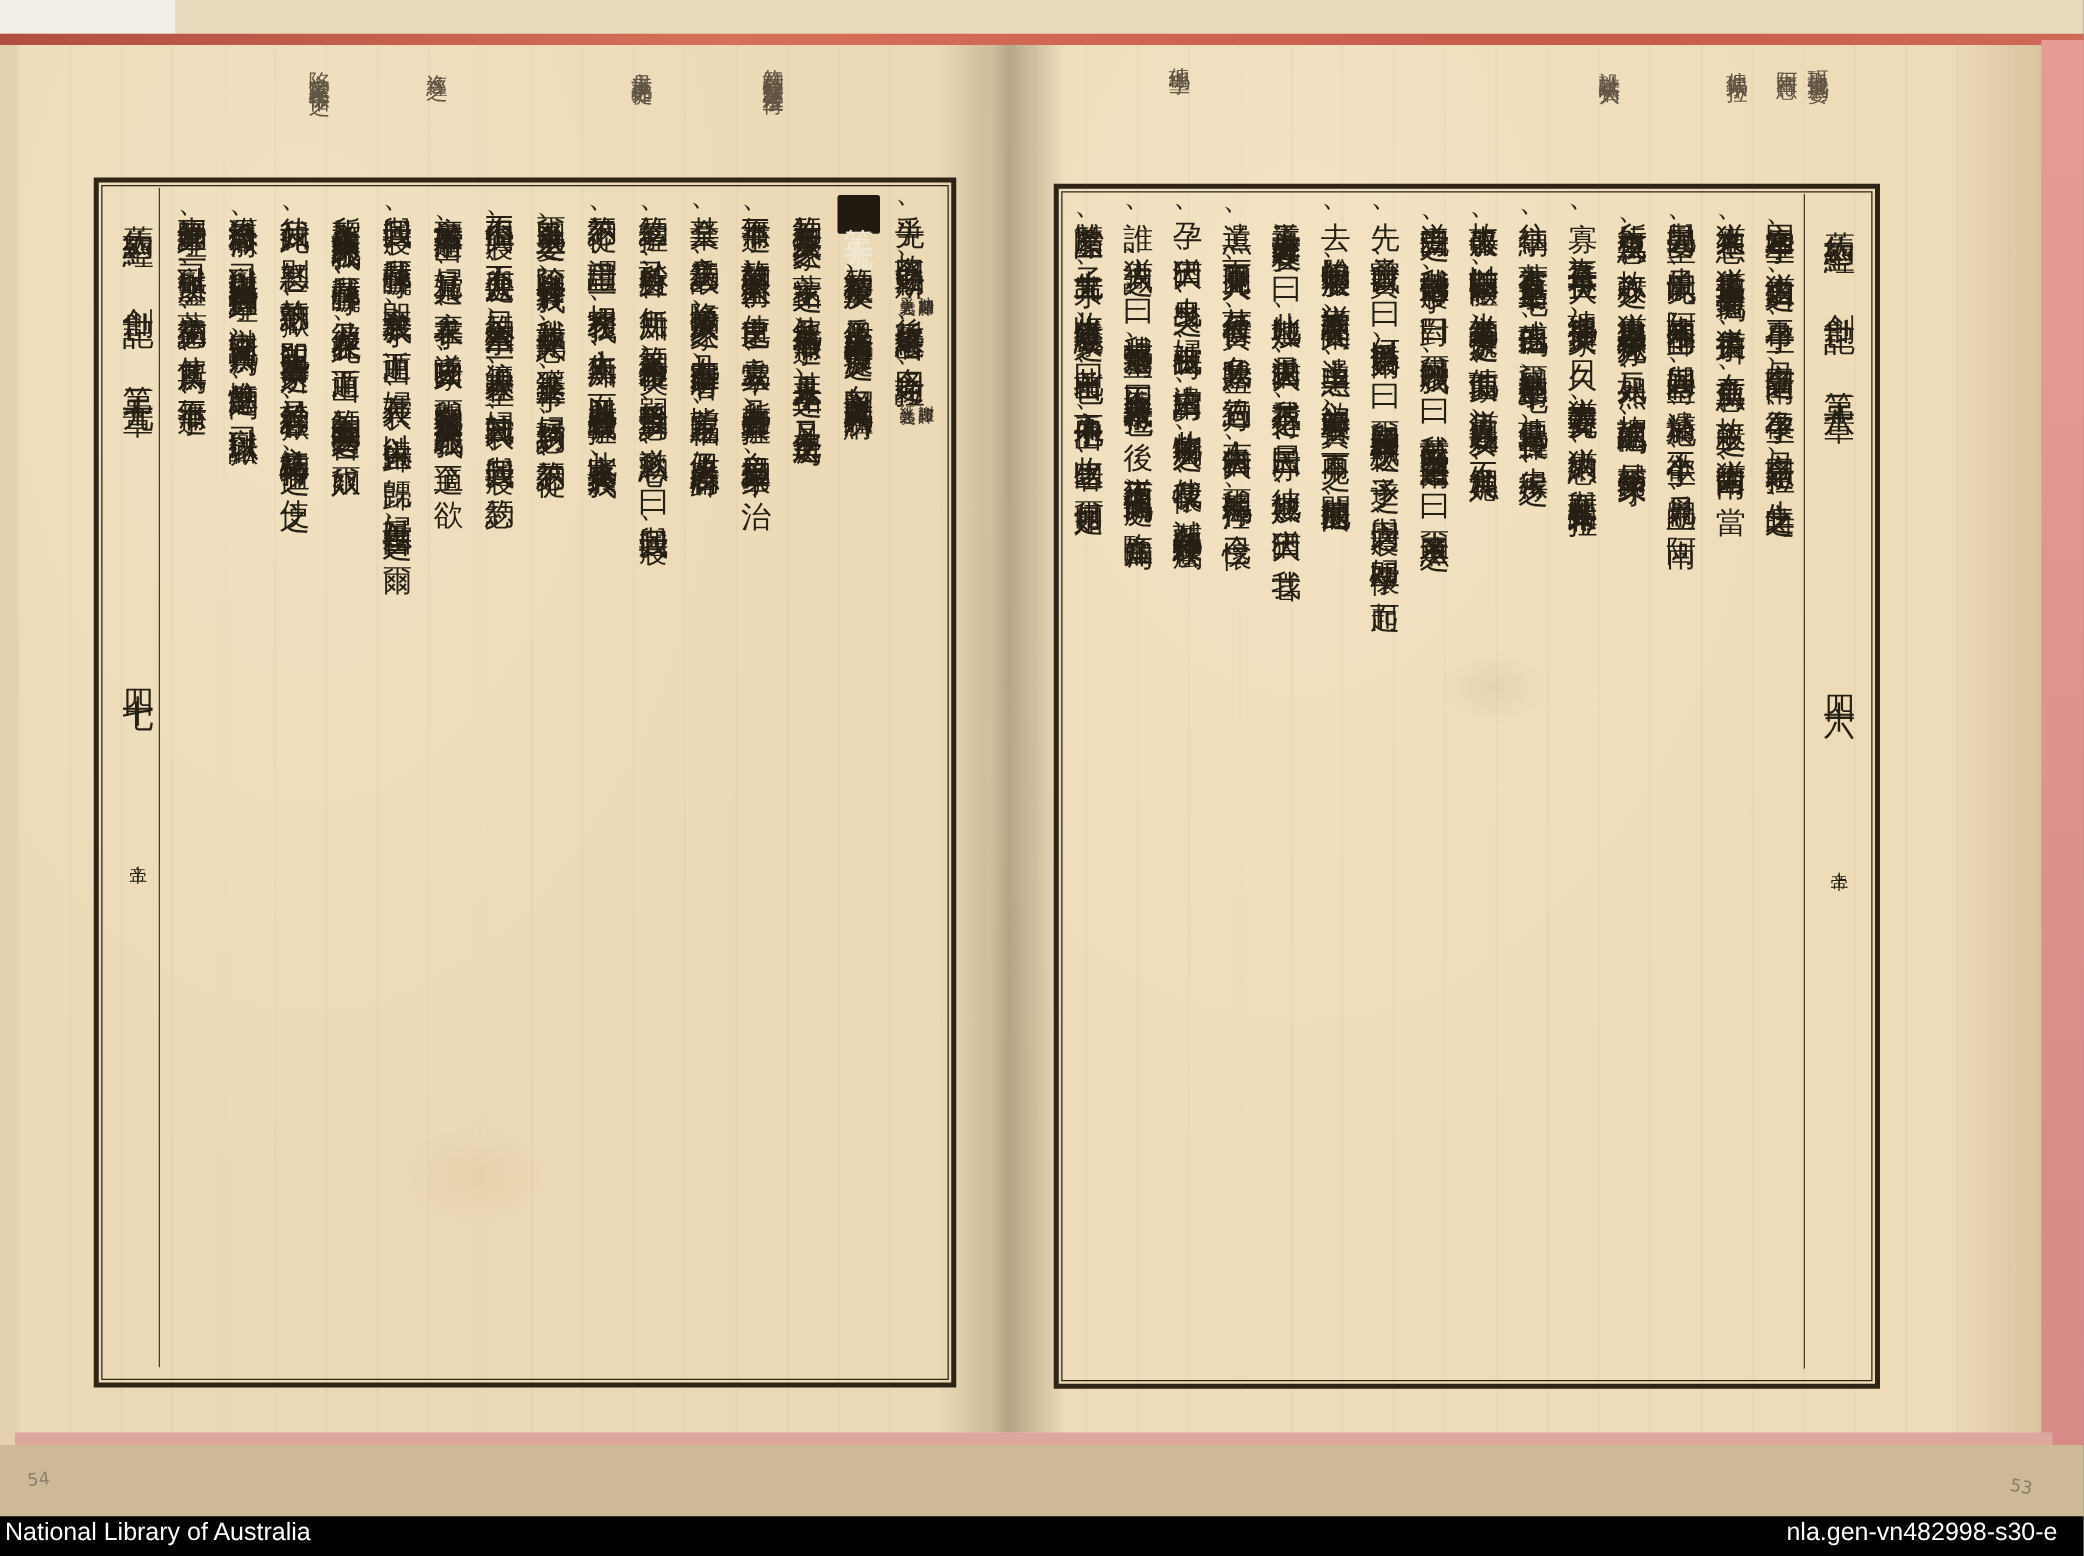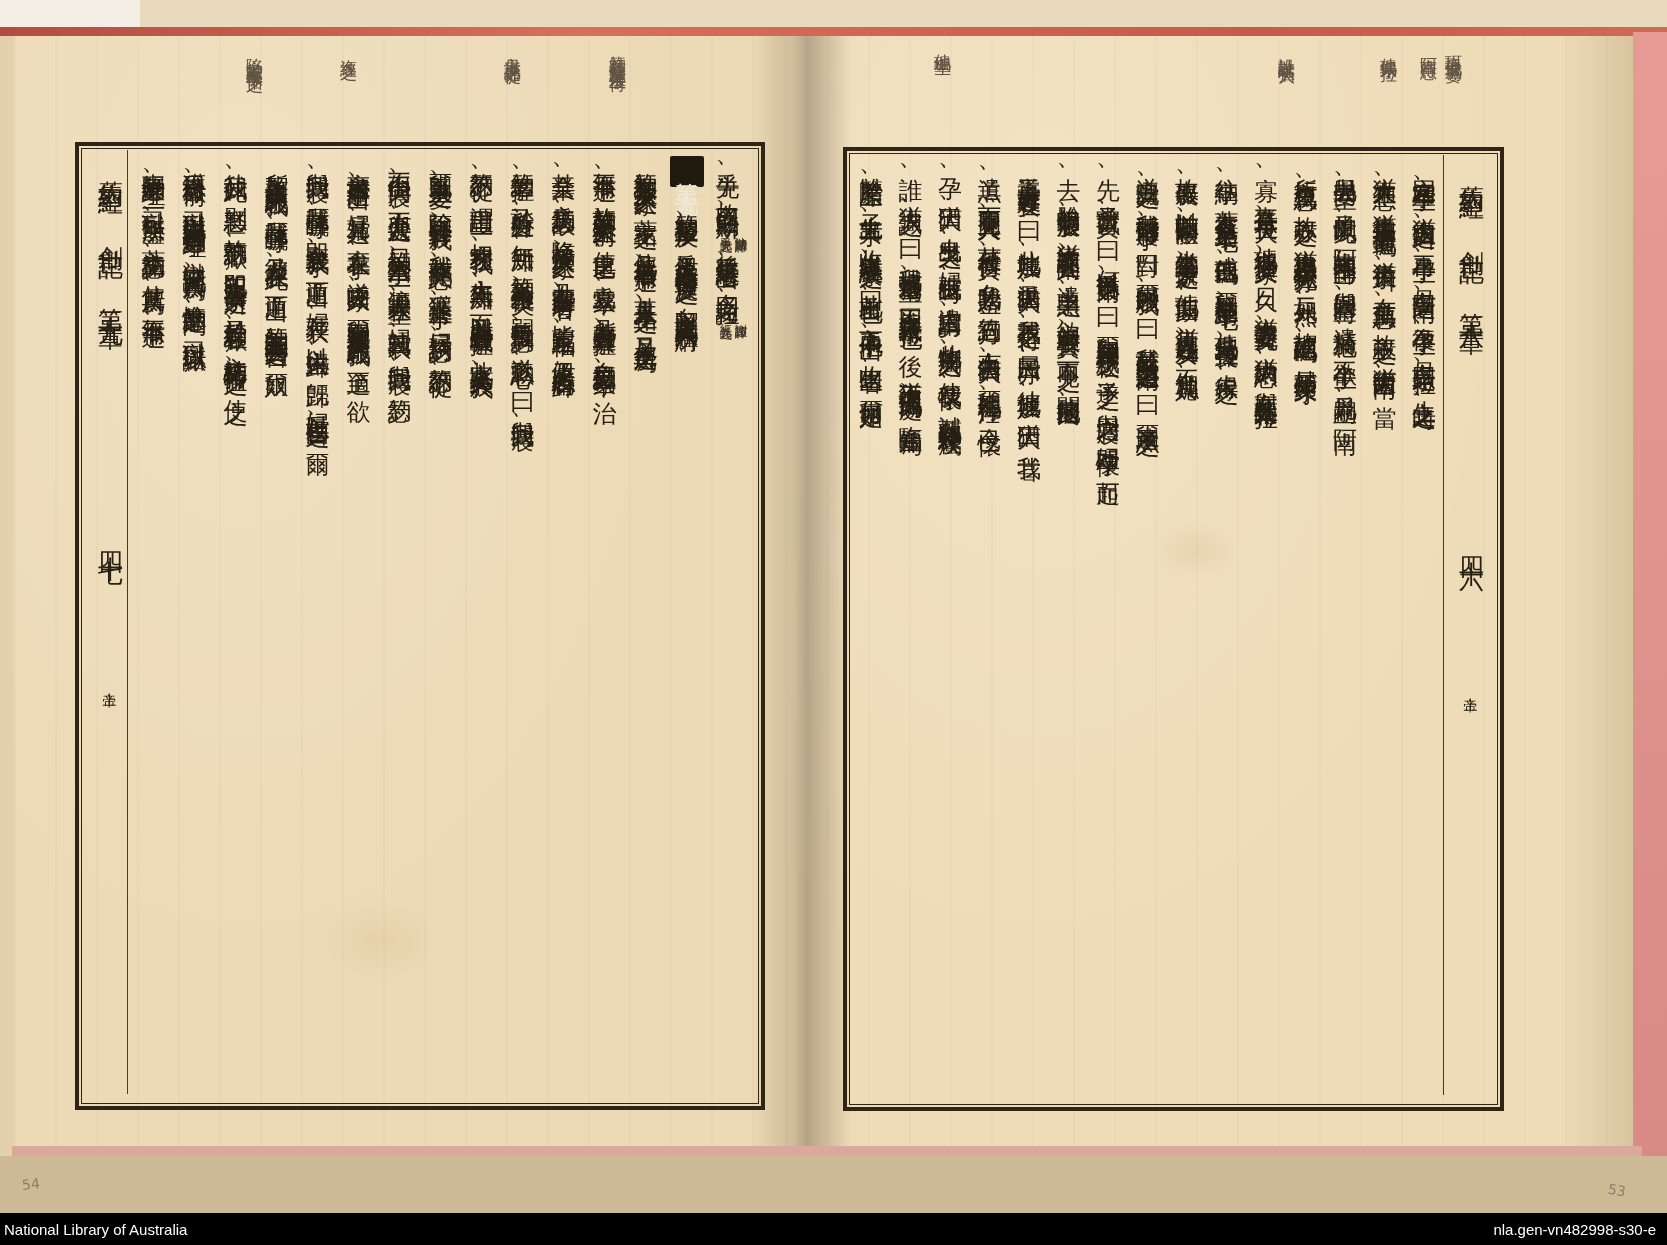--- a/index.html
+++ b/index.html
@@ -52,23 +52,23 @@
     letter-spacing:3px;border-radius:2px;}
   .inote{display:inline-block;writing-mode:vertical-rl;font-size:12.5px;letter-spacing:1px;
     line-height:15px;vertical-align:middle;margin:3px 0;color:#3a3126;}
   .inote span{display:block;}
   
   .mnote{position:absolute;writing-mode:vertical-rl;font-size:17px;line-height:20px;
     letter-spacing:2px;height:97px;color:#4e4234;opacity:.88;}
   
   .pencil{position:absolute;color:#8a7e6a;font-size:14px;font-family:"DejaVu Sans",sans-serif;}
   .bar{position:absolute;left:0;bottom:0;width:100%;height:32px;background:#000;
-    color:#fff;font-family:"Liberation Sans",sans-serif;font-size:15px;}
+    color:#fff;font-family:"Liberation Sans",sans-serif;font-size:20px;}
   .bar .l{position:absolute;left:4px;bottom:7px;}
-  .bar .r{position:absolute;right:11px;bottom:7px;}
+  .bar .r{position:absolute;right:21px;bottom:7px;}
   .stain{position:absolute;border-radius:50%;pointer-events:none;}
 </style>
 </head>
 <body>
 
 <div class="canvas">
   <div class="top-band"></div>
   <div class="corner-white"></div>
   <div class="top-red"></div>
 

